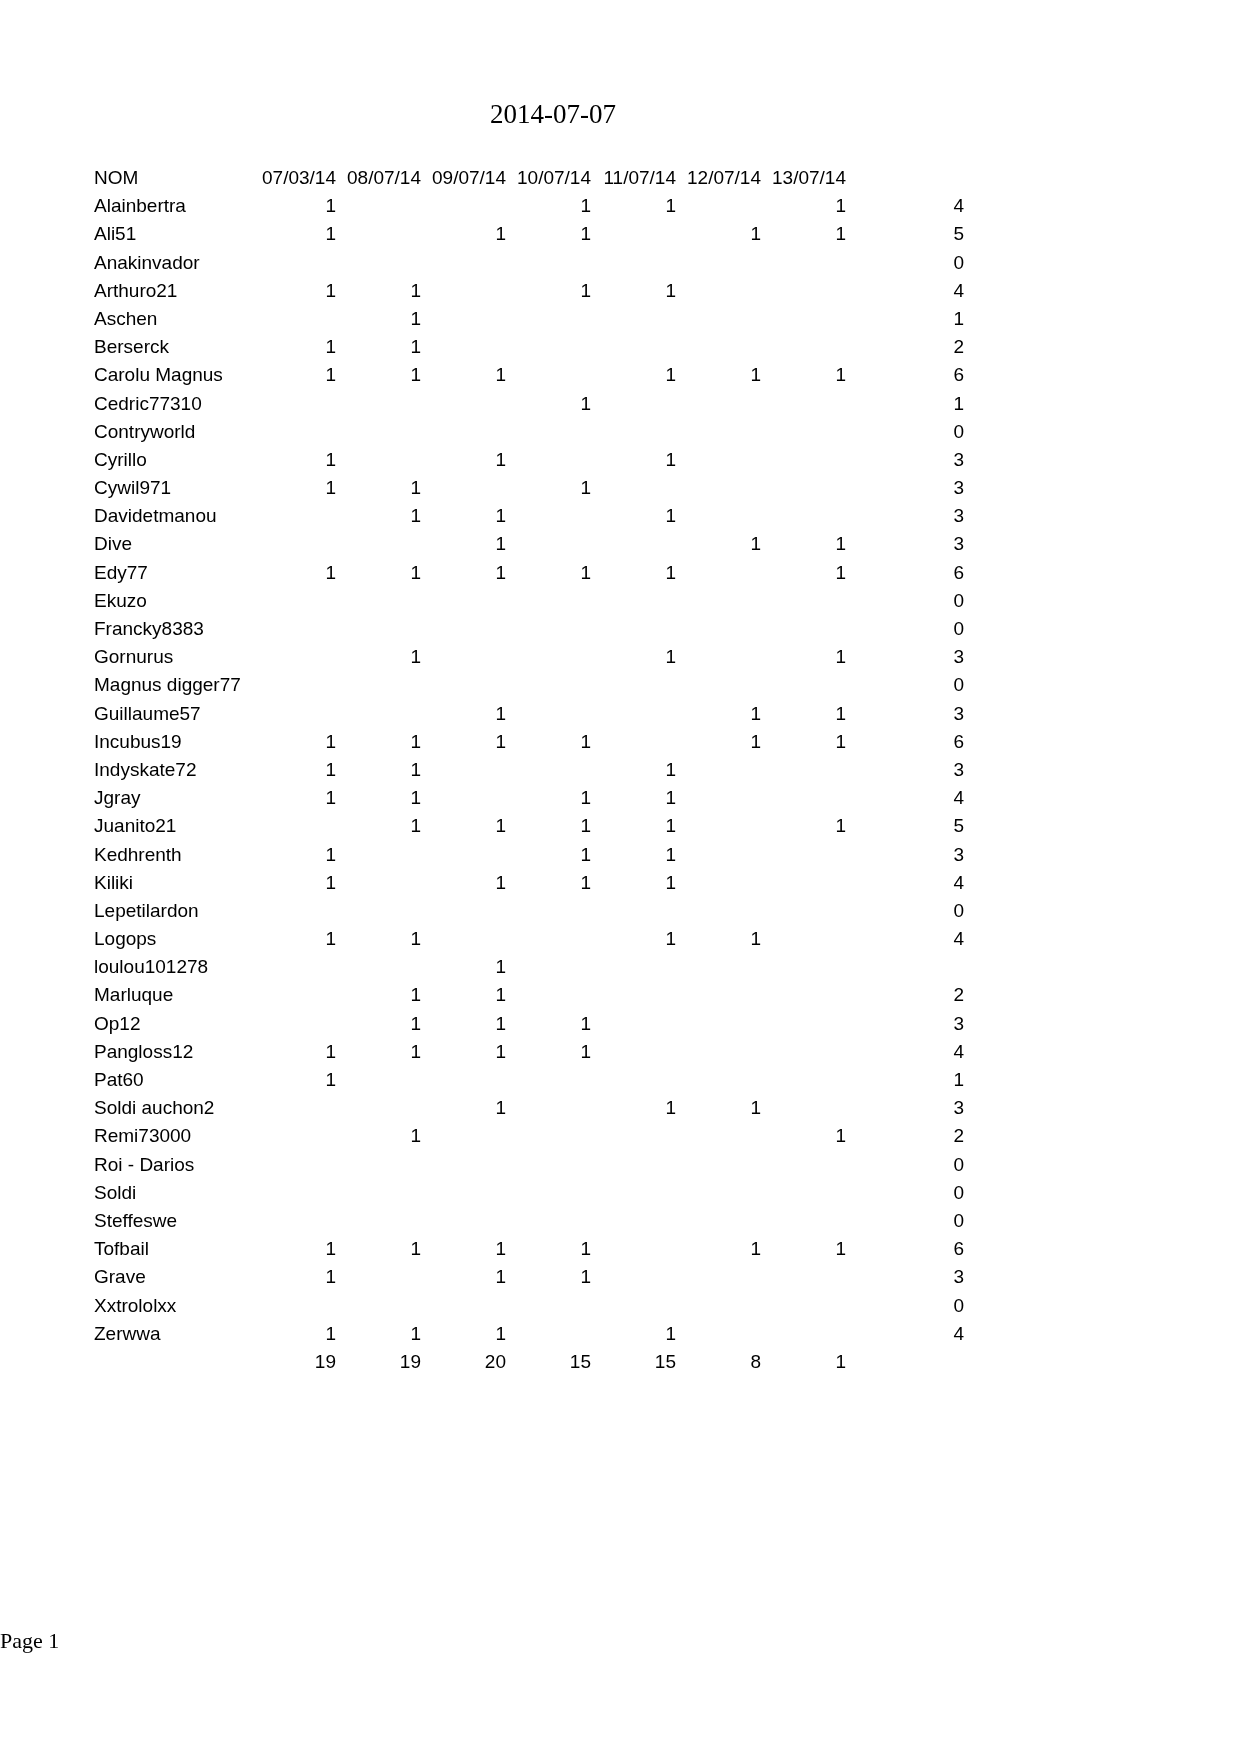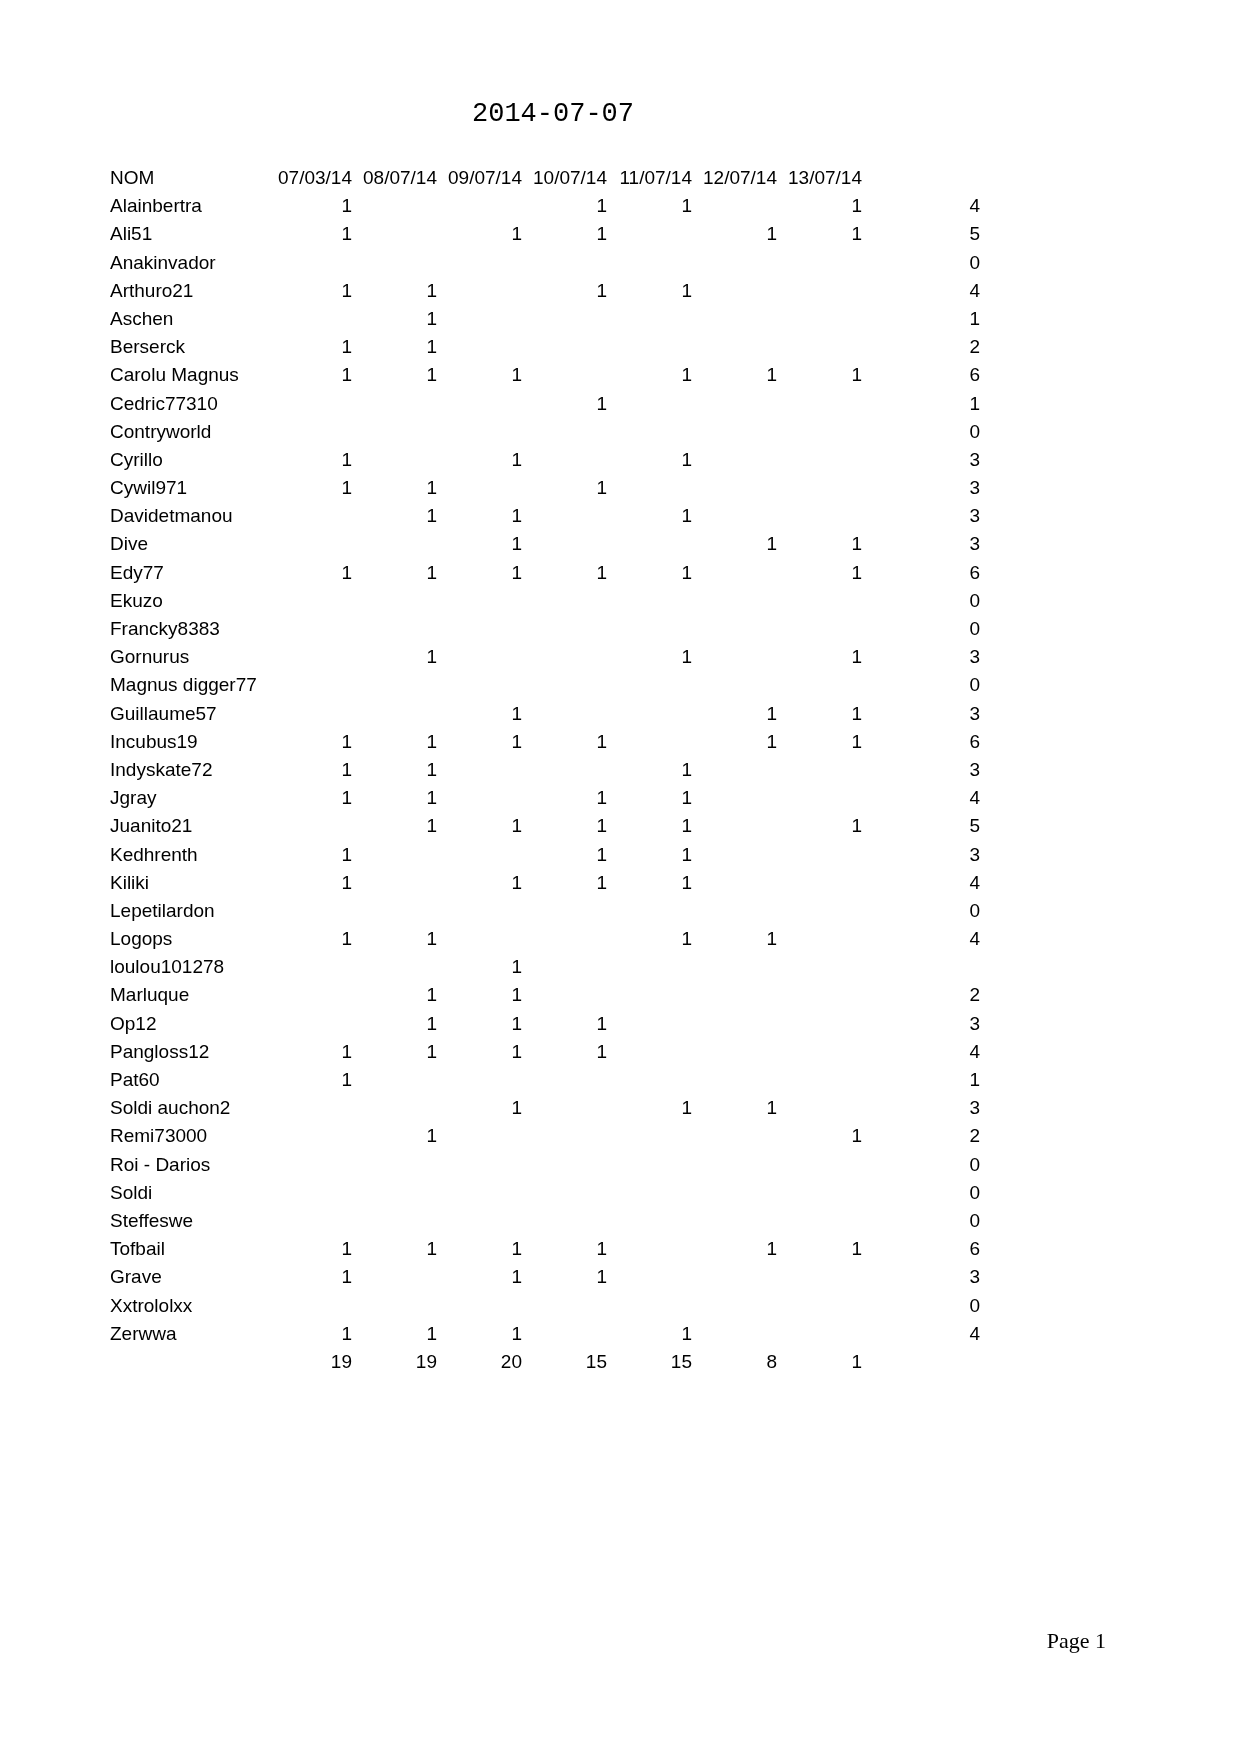--- a/index.html
+++ b/index.html
@@ -15,48 +15,48 @@
     overflow: hidden;
     font-family: "Liberation Sans", sans-serif;
     color: #000000;
   }
   .doc-title {
     position: absolute;
     top: 98px;
     left: 0;
     width: 1106px;
     text-align: center;
-    font-family: Liberation Mono, monospace;
+    font-family: Liberation Serif, serif;
     font-size: 27px;
     line-height: 32px;
     color: #000000;
   }
   .sheet {
     position: absolute;
-    left: 110px;
+    left: 94px;
     top: 164px;
     width: 988px;
   }
   .row {
     display: grid;
     grid-template-columns: 157px 85px 85px 85px 85px 85px 85px 85px 118px;
     height: 28.2px;
     line-height: 28.2px;
     font-size: 19px;
     white-space: nowrap;
   }
   .cell { overflow: visible; }
   .cell.name { text-align: left; }
   .cell.num { text-align: right; }
   .footer {
     position: absolute;
     top: 1626px;
     left: 0;
     width: 1106px;
-    text-align: right;
+    text-align: left;
     font-family: "Liberation Serif", serif;
     font-size: 22px;
     line-height: 30px;
     color: #000000;
   }
 </style>
 </head>
 <body>
 
 <div class="page">

